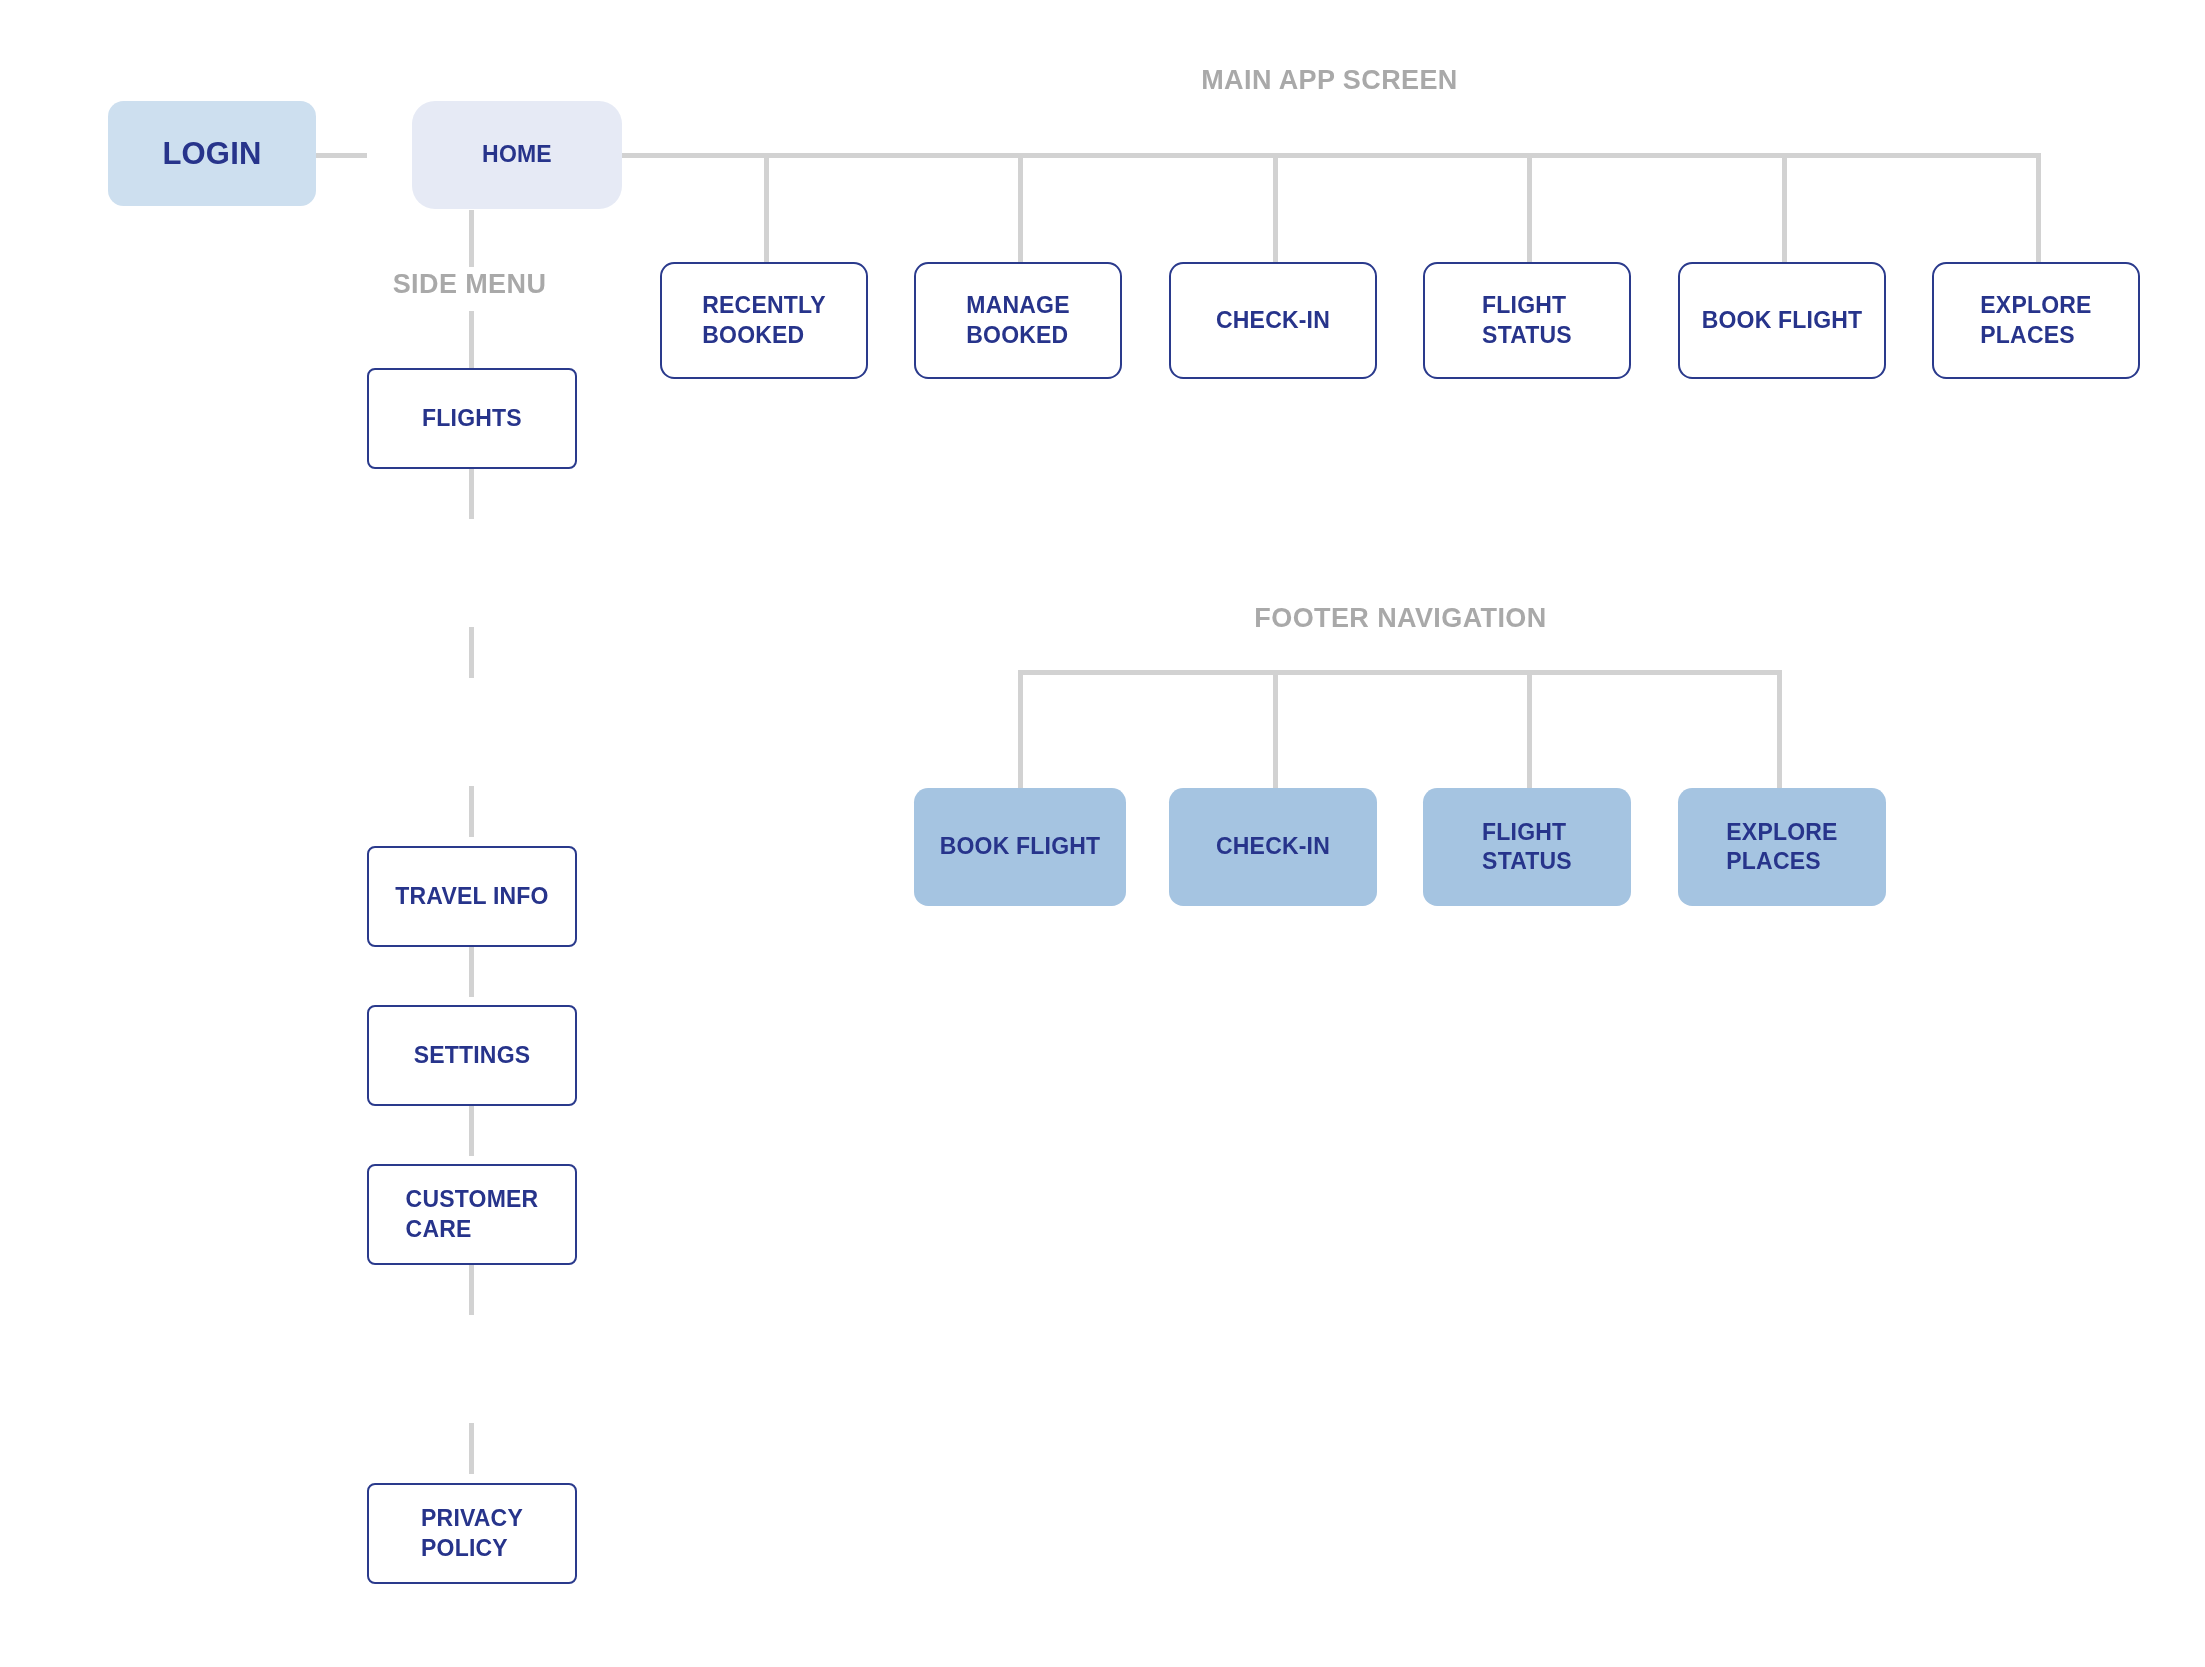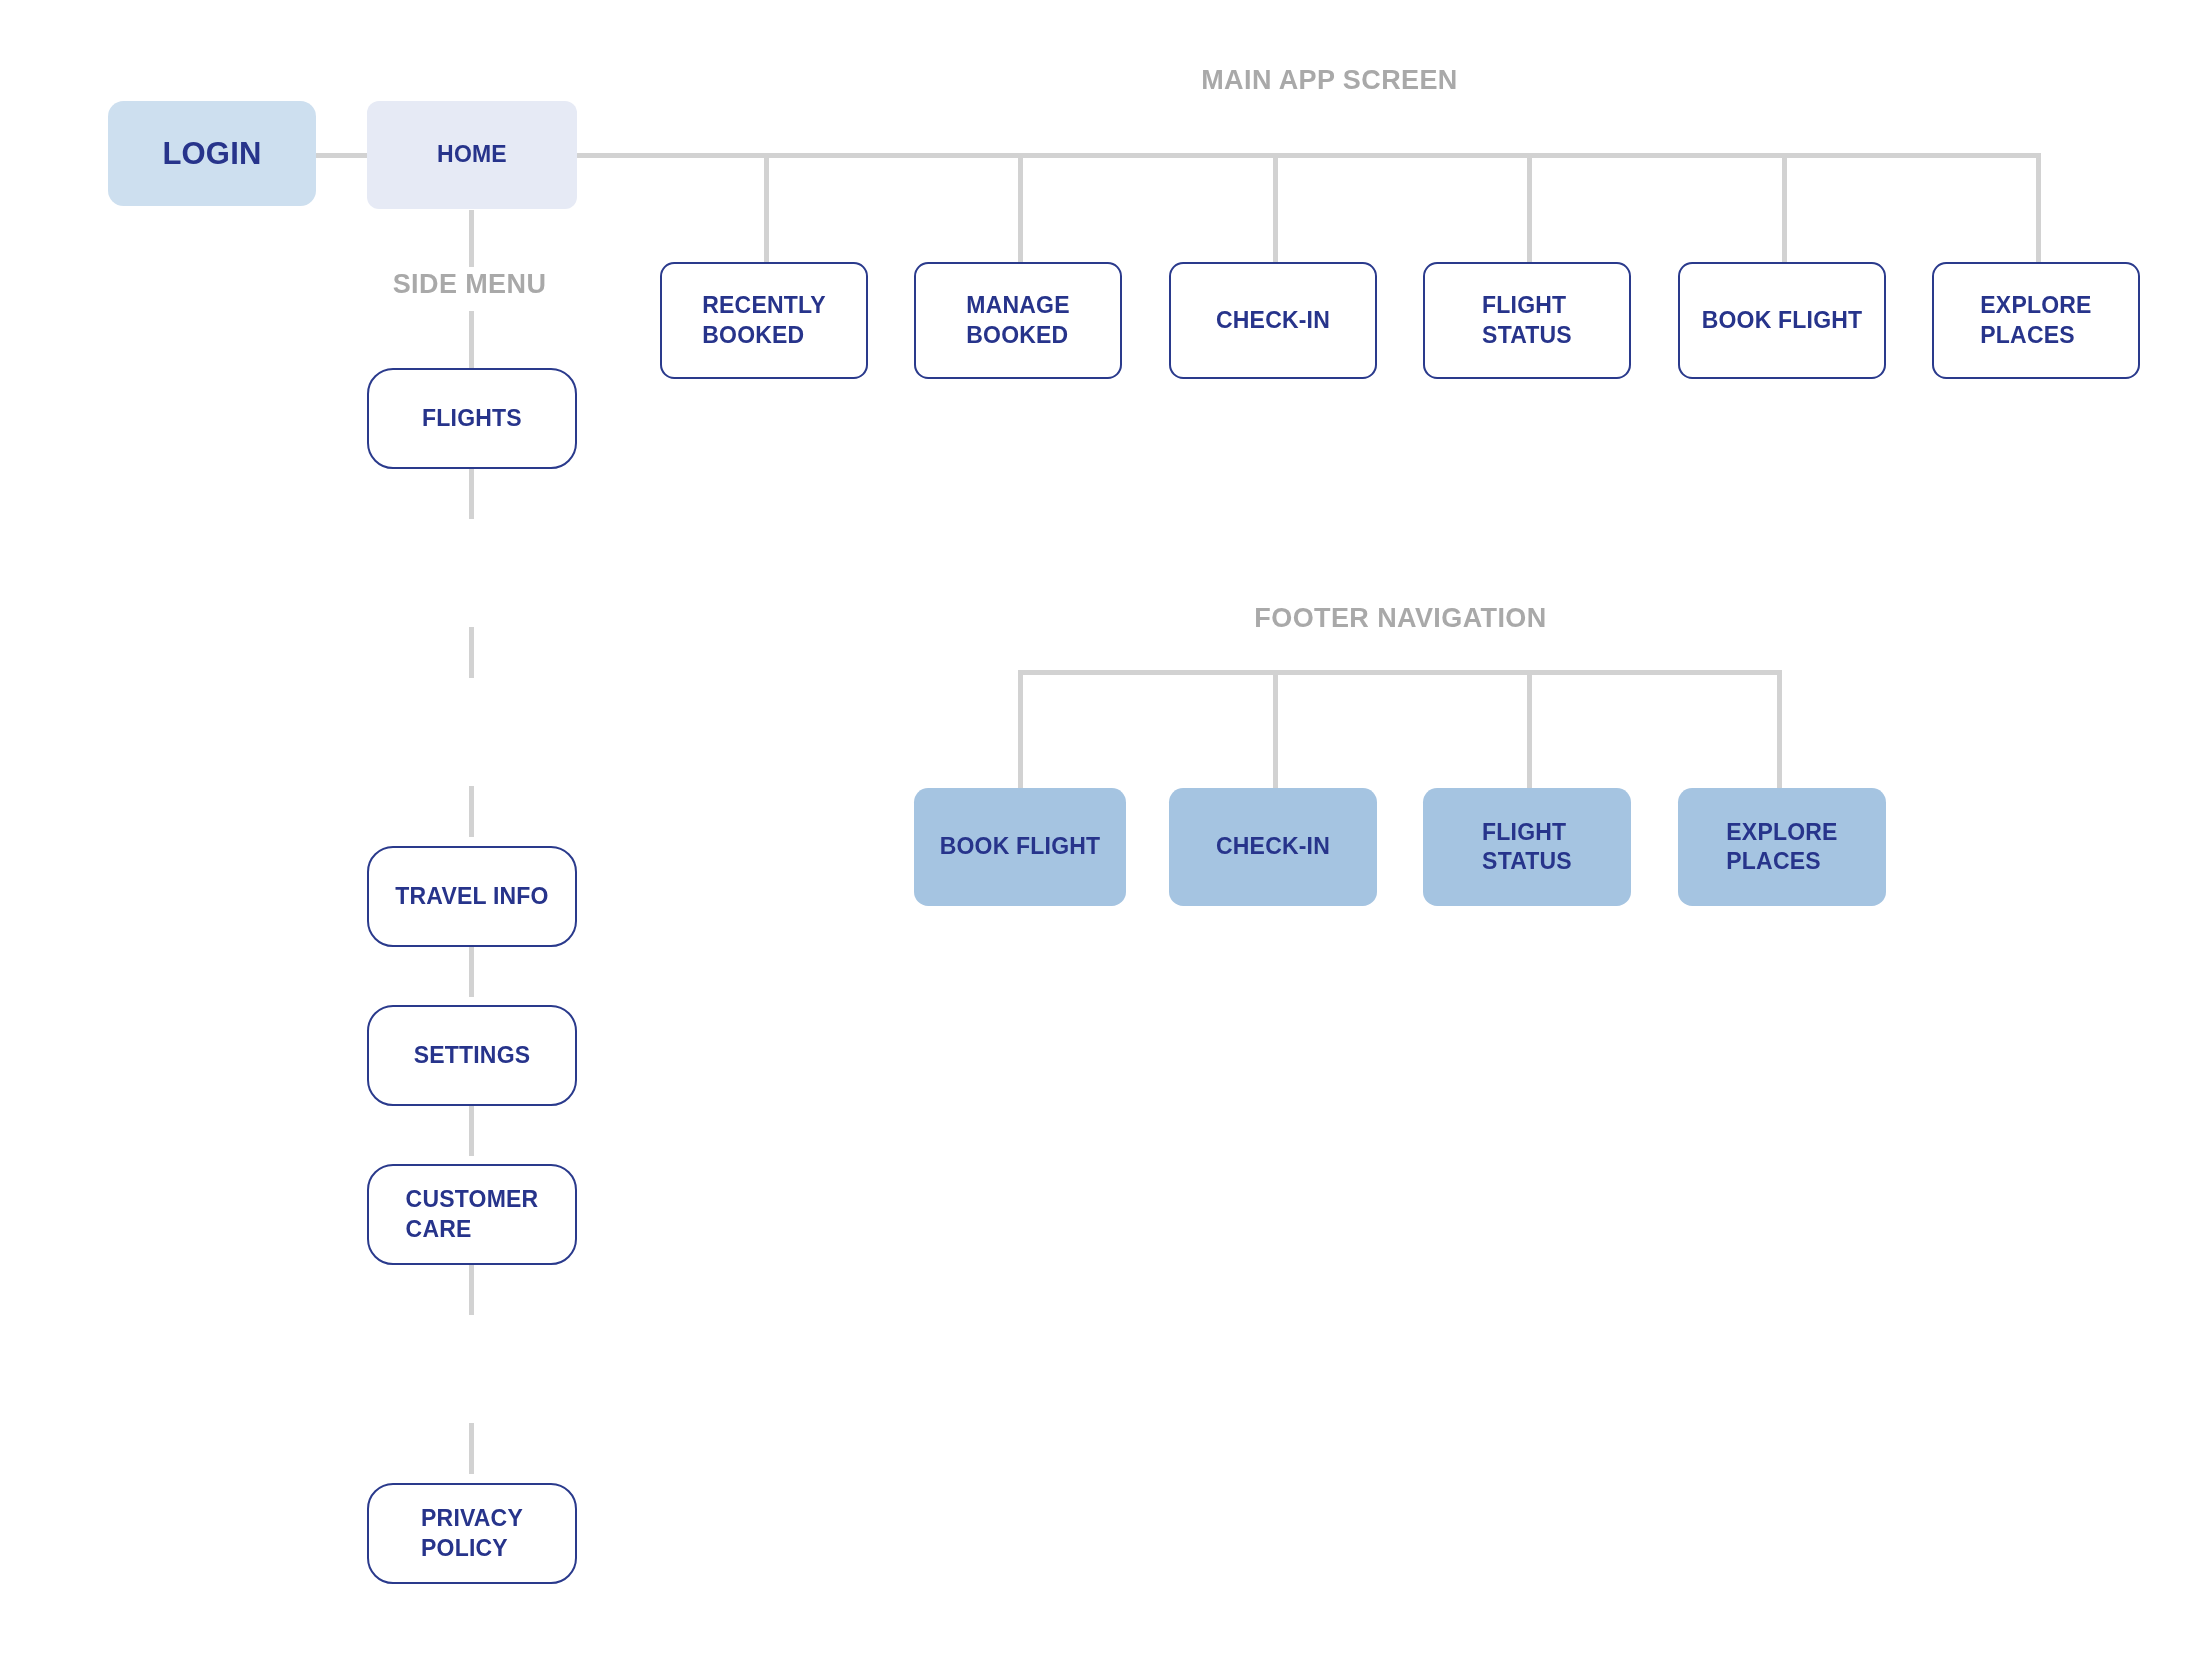--- a/index.html
+++ b/index.html
@@ -55,39 +55,40 @@
   .node.filled-login {
     background: #cddfef;
     border: none;
     font-size: 31px;
     border-radius: 15.6px;
   }
   .node.filled-home {
     background: #e6eaf5;
     border: none;
     font-size: 23px;
-    border-radius: 12px;
+    border-radius: 23px;
+    margin-left: 45px;
   }
   .node.outlined {
     background: #ffffff;
     border: 2.8px solid #2a3a8c;
     font-size: 23px;
     border-radius: 14.2px;
   }
   .node.filled-footer {
     background: #a5c4e1;
     border: none;
     font-size: 23px;
     border-radius: 14.2px;
   }
   .node.side {
     background: #ffffff;
     border: 2.8px solid #2a3a8c;
     font-size: 23px;
-    border-radius: 26px;
+    border-radius: 8px;
   }
 </style>
 </head>
 <body>
 
 <div id="canvas">
 
   <div class="line h" style="left:316px; top:153px; width:51px;"></div>
 
   <div class="line h" style="left:576px; top:153px; width:1463px;"></div>

